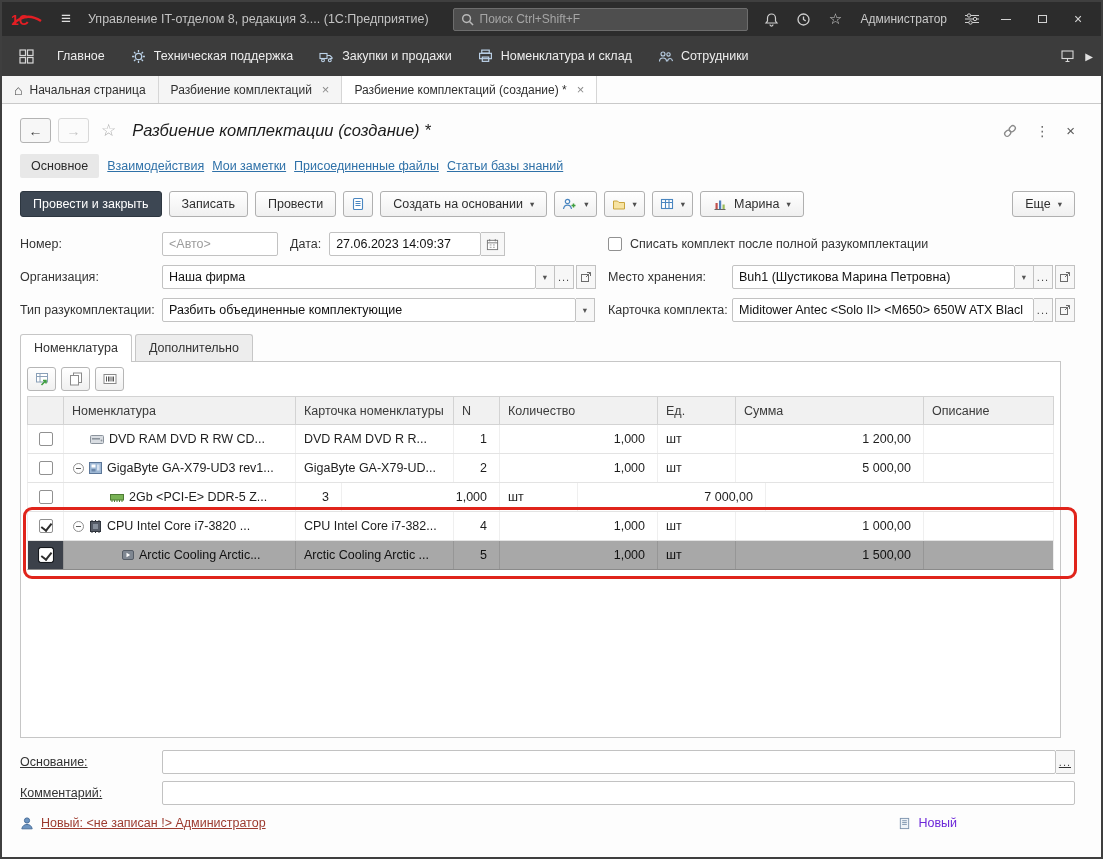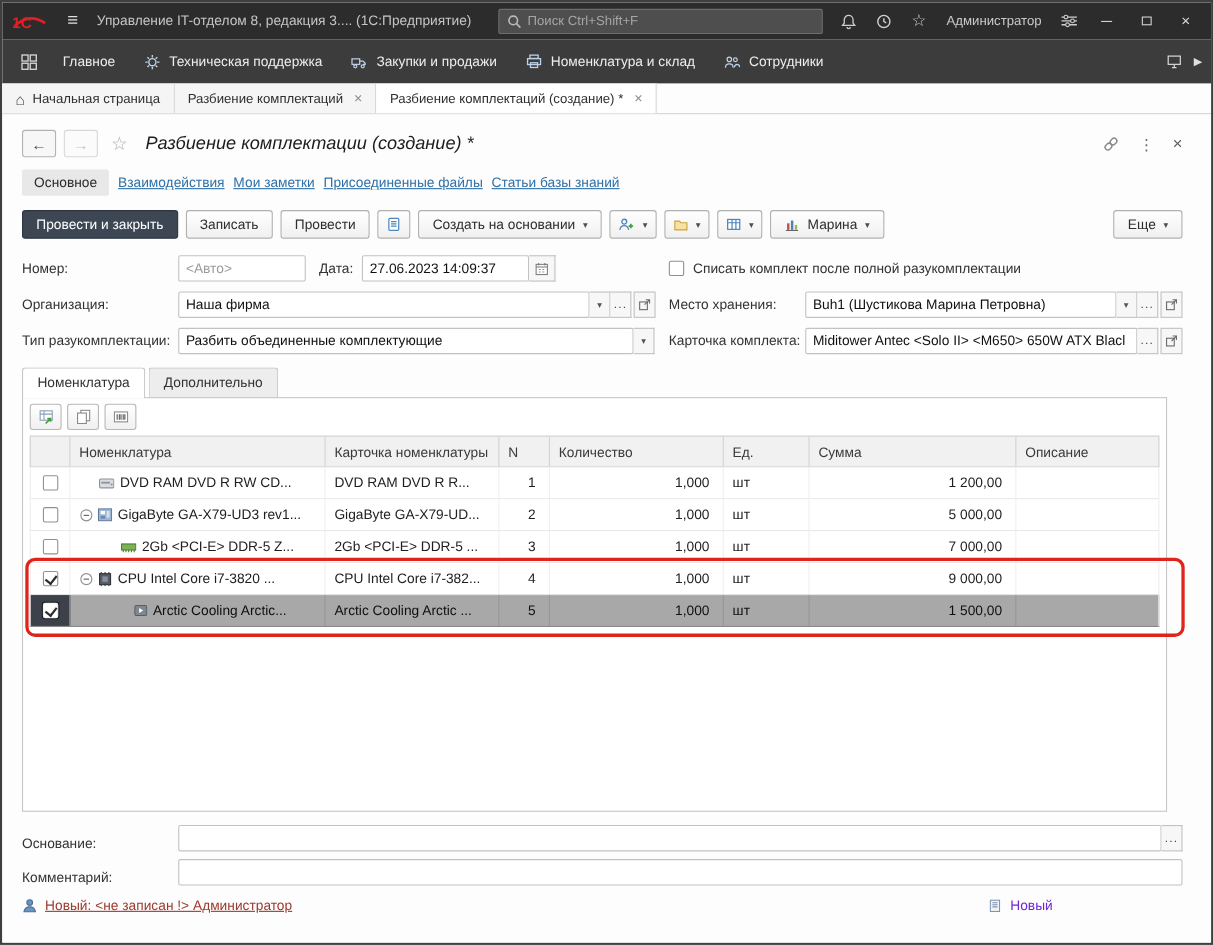--- a/index.html
+++ b/index.html
@@ -112,21 +112,21 @@
   .exp::after { content:""; position:absolute; left:2px; right:2px; top:4px; border-top:1px solid #5e5e5e; }
   .nm { overflow:hidden; white-space:nowrap;text-align:center; }
 
   .trow.sel { background:#a8a8a8; border-bottom-color:#8a8a8a; }
   .trow.sel .td { border-right-color:#969696; color:#101010; }
   .curcell { background:#3c414a; }
   .curcell .cb { border-color:#f2f2f2; box-shadow:0 0 0 1px #15181d; }
 
   .annotation { position:absolute; left:2px; right:-17px; top:145px; height:72px; border:3px solid #e0241b; border-radius:9px; pointer-events:none; z-index:6; }
 
-  .bc-row { display:flex; align-items:flex-end; }
+  .bc-row { display:flex; align-items:center;text-decoration:underline; }
   .bc-row.first { margin-top:12px; }
   .bc-row.second { margin-top:7px; }
   .bc-inp { flex:1; }
 
   .footerbar { display:flex; align-items:center; margin-top:11px; gap:7px; }
   .status-link { color:#9c3a2e; text-decoration:underline; white-space:nowrap; }
   .state-wrap { margin-left:auto; margin-right:118px; display:flex; align-items:center; gap:7px; }
   .state-label { color:#6d28d9; }
 </style>
 </head>
@@ -482,21 +482,20 @@
         <div class="td c0 cbc">
             <span class="cb"></span>
           </div>
         <div class="td c1 name ind-child">
           <svg width="14" height="11" viewBox="0 0 14 11">
             <rect x="0.5" y="2.5" width="13" height="5.5" fill="#79b356" stroke="#4e7c35"></rect>
             <path d="M2 8v2 M4.5 8v2 M7 8v2 M9.5 8v2 M12 8v2" stroke="#4e7c35" stroke-width="1"></path>
           </svg>
           <span class="nm">2Gb &lt;PCI-E&gt; DDR-5 Z...</span>
         </div>
-        <div class="td c2">2Gb &lt;PCI-E&gt; DDR-5 ...</div>
         <div class="td c3 num">3</div>
         <div class="td c4 num">1,000</div>
         <div class="td c5">шт</div>
         <div class="td c6 num">7 000,00</div>
         <div class="td c7"></div>
       </div>
 
       <div class="trow">
         <div class="td c0 cbc">
             <span class="cb checked"></span>
@@ -507,21 +506,21 @@
             <path d="M3 0v1.5 M6.5 0v1.5 M10 0v1.5 M3 11.5V13 M6.5 11.5V13 M10 11.5V13" stroke="#2f343c" stroke-width="1"></path>
             <rect x="1.5" y="1.5" width="10" height="10" fill="#555b66" stroke="#2f343c"></rect>
             <rect x="4" y="4" width="5" height="5" fill="#868e9a"></rect>
           </svg>
           <span class="nm">CPU Intel Core i7-3820 ...</span>
         </div>
         <div class="td c2">CPU Intel Core i7-382...</div>
         <div class="td c3 num">4</div>
         <div class="td c4 num">1,000</div>
         <div class="td c5">шт</div>
-        <div class="td c6 num">9 000,00</div>
+        <div class="td c6 num">1 000,00</div>
         <div class="td c7"></div>
       </div>
 
       <div class="trow sel">
         <div class="td c0 cbc curcell">
             <span class="cb checked"></span>
           </div>
         <div class="td c1 name ind-sub">
           <svg width="12" height="10" viewBox="0 0 12 10">
             <rect x="0.5" y="0.5" width="11" height="9" rx="1.5" fill="#7f8791" stroke="#565d66"></rect>

